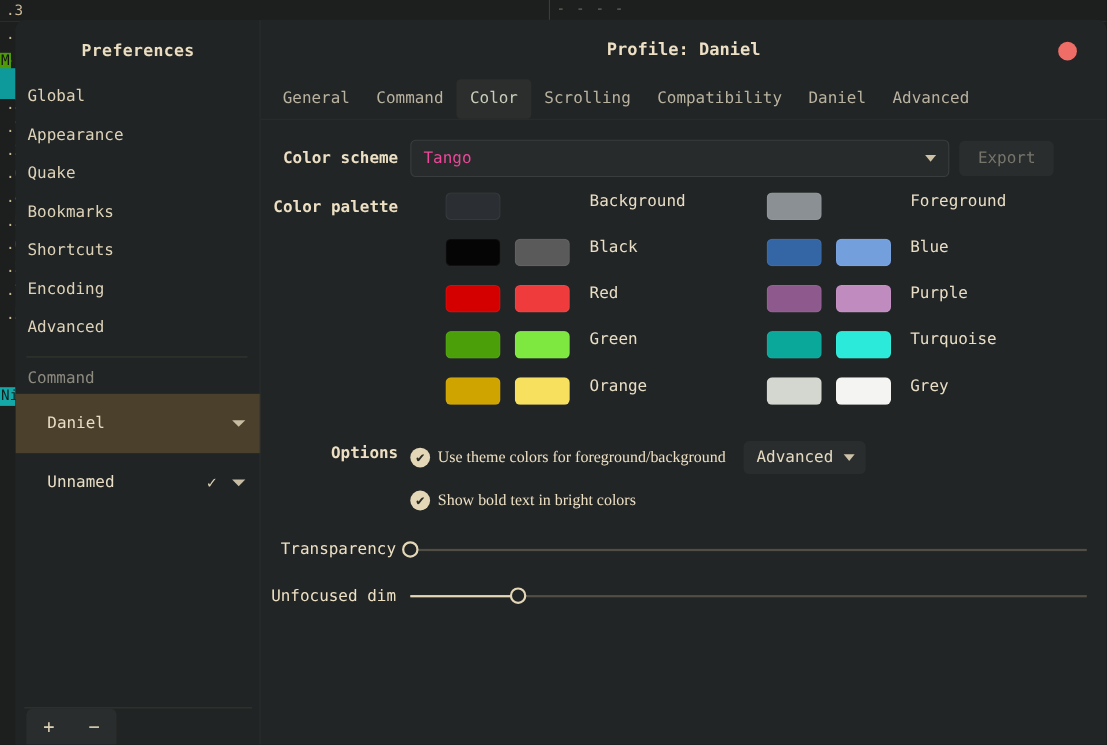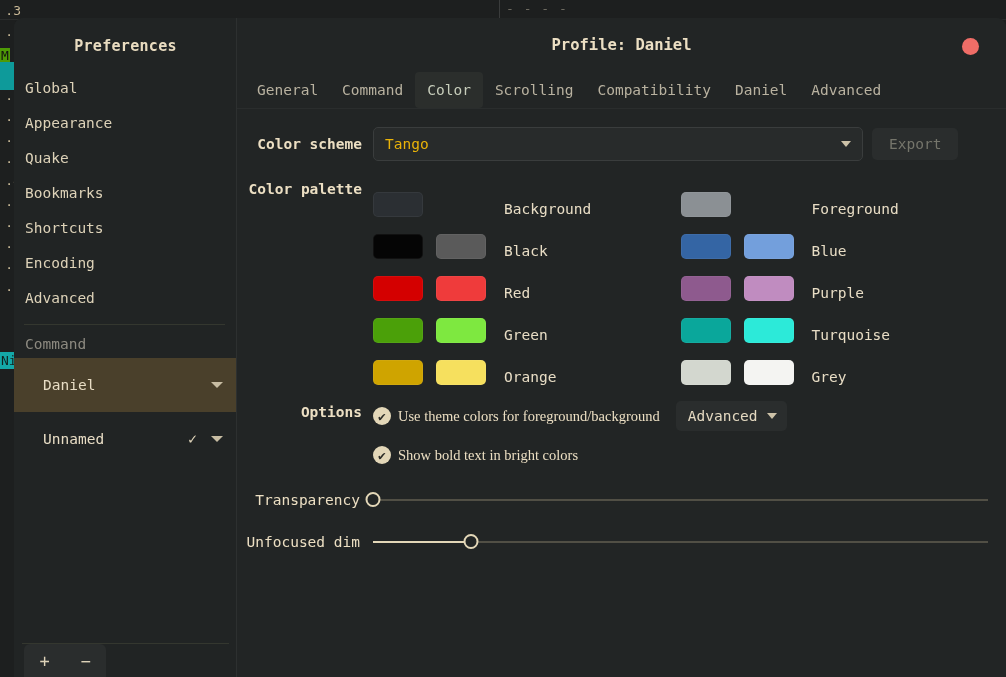--- a/index.html
+++ b/index.html
@@ -264,21 +264,21 @@
 
   .select {
     flex: 0 0 490px;
     height: 34px;
     background: #282b2b;
     border: 1px solid #3a3d3d;
     border-radius: 5px;
     display: flex;
     align-items: center;
     padding: 0 11px;
-    color: #eab308;
+    color: #ec4899;
     font-size: 14.5px;
     cursor: pointer;
     position: relative;
     justify-content: center;
   }
   .select .val { flex: 1; }
   .select .tri {
     width: 0; height: 0;
     border-left: 5px solid transparent;
     border-right: 5px solid transparent;
@@ -295,40 +295,41 @@
     border-radius: 5px;
     color: #75756b;
     font-size: 14.5px;
     cursor: default;
   }
 
   
   .palette {
     display: flex;
     margin-top: 14px;
+    gap: 32px;
   }
   .palette-label {
     color: #ecdfc3;
     font-size: 14.5px;
     text-align: right;
     font-weight: bold;
     flex: 0 0 136px;
     padding-right: 11px;
     padding-top: 6px;
   }
   .palette-cols {
     display: flex;
     flex: 1;
     padding-right: 18px;
   }
   .pcol { flex: 1; }
   .prow {
     height: 42px;
     display: flex;
-    align-items: flex-end;
+    align-items: flex-start;
   }
   .swatch {
     width: 50px;
     height: 25px;
     border-radius: 5px;
     cursor: pointer;
     border: 1px solid rgba(255,255,255,0.05);
   }
   .swatch.spacer {
     background: transparent !important;

